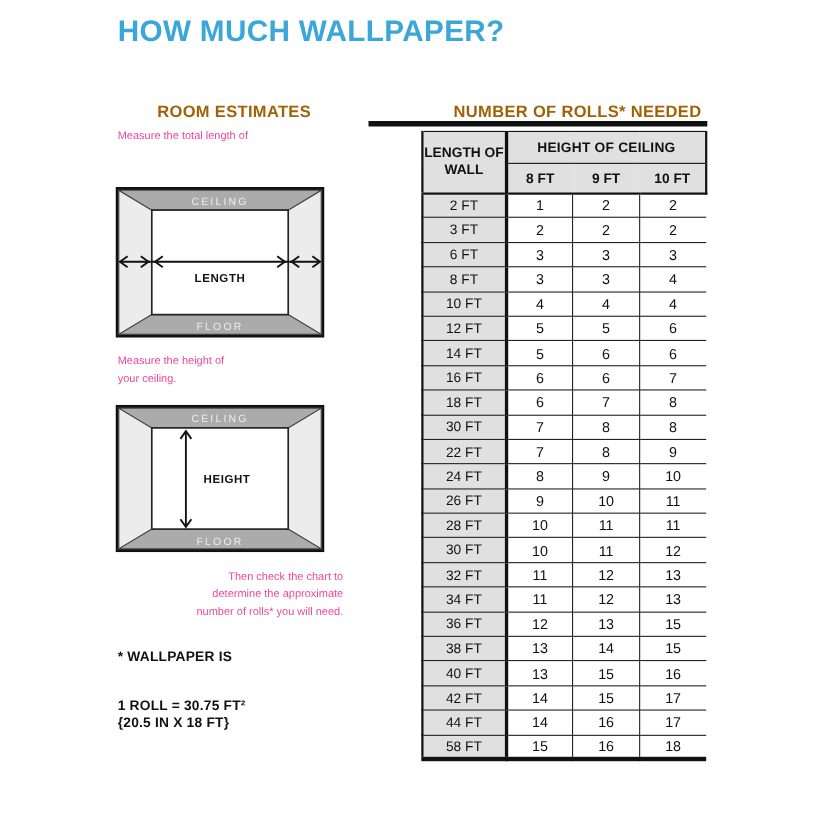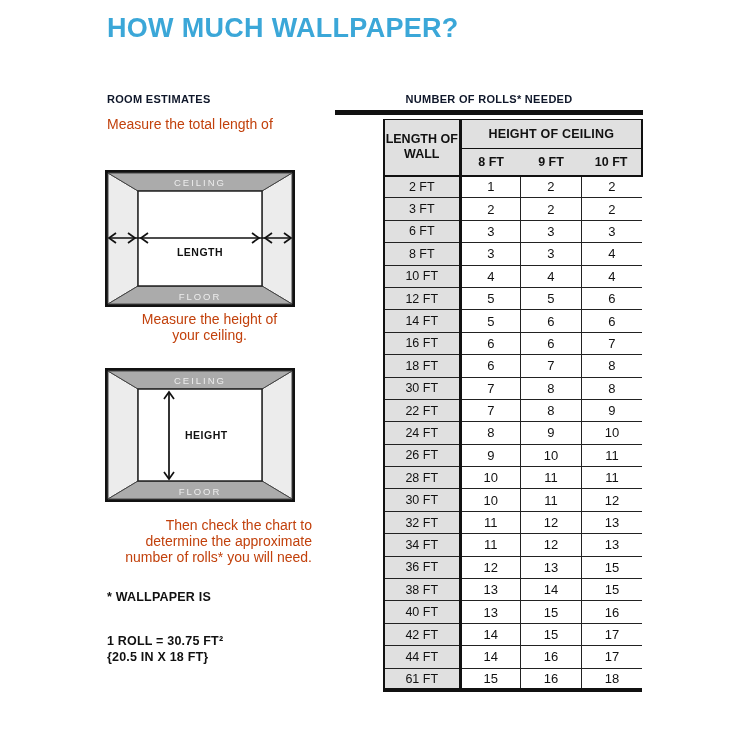--- a/index.html
+++ b/index.html
@@ -9,33 +9,33 @@
     position: relative; width: 750px; height: 750px;
     background: #ffffff; overflow: hidden; margin: 0 auto;
   }
 
   
   .main-title {
     position: absolute; left: 107px; top: 13px;
     font-size: 27px; font-weight: bold; color: #3ba7d8; letter-spacing: 0.3px;
   }
   .section-head {
-    font-size: 11px; font-weight: bold; color: #0f172a; letter-spacing: 0.3px;
+    font-size: 15px; font-weight: bold; color: #a16207; letter-spacing: 0.3px; margin-left: 36px;
   }
   #room-estimates-head { position: absolute; left: 107px; top: 93px; }
   #rolls-head { position: absolute; left: 335px; top: 93px; width: 308px; text-align: center; }
 
   
   .copy {
     position: absolute; left: 107px; width: 205px;
-    font-size: 14px; line-height: 16px; color: #c2410c;
+    font-size: 10px; line-height: 16px; color: #ec4899;
   }
   .copy span { display: block; }
   #para1 { top: 116px; }
-  #para2 { top: 311px; text-align: center; }
+  #para2 { top: 321px; }
   #para3 { top: 517px; text-align: right; }
   .bold-note {
     position: absolute; left: 107px; width: 215px;
     font-size: 12.5px; line-height: 16px; font-weight: bold; color: #111;
     letter-spacing: 0.2px;
   }
   .bold-note span { display: block; }
   #footnote { top: 589px; }
   #footnote span:nth-child(2) { padding-left: 7px; }
   #rollspec { top: 633px; }
@@ -291,21 +291,21 @@
             <td class="val">15</td>
             <td class="val last">17</td>
           </tr>
           <tr>
             <td class="rowlabel">44 FT</td>
             <td class="val">14</td>
             <td class="val">16</td>
             <td class="val last">17</td>
           </tr>
           <tr>
-            <td class="rowlabel">61 FT</td>
+            <td class="rowlabel">58 FT</td>
             <td class="val">15</td>
             <td class="val">16</td>
             <td class="val last">18</td>
           </tr>
         </tbody>
     </table>
   </div>
 
 </div>
 

